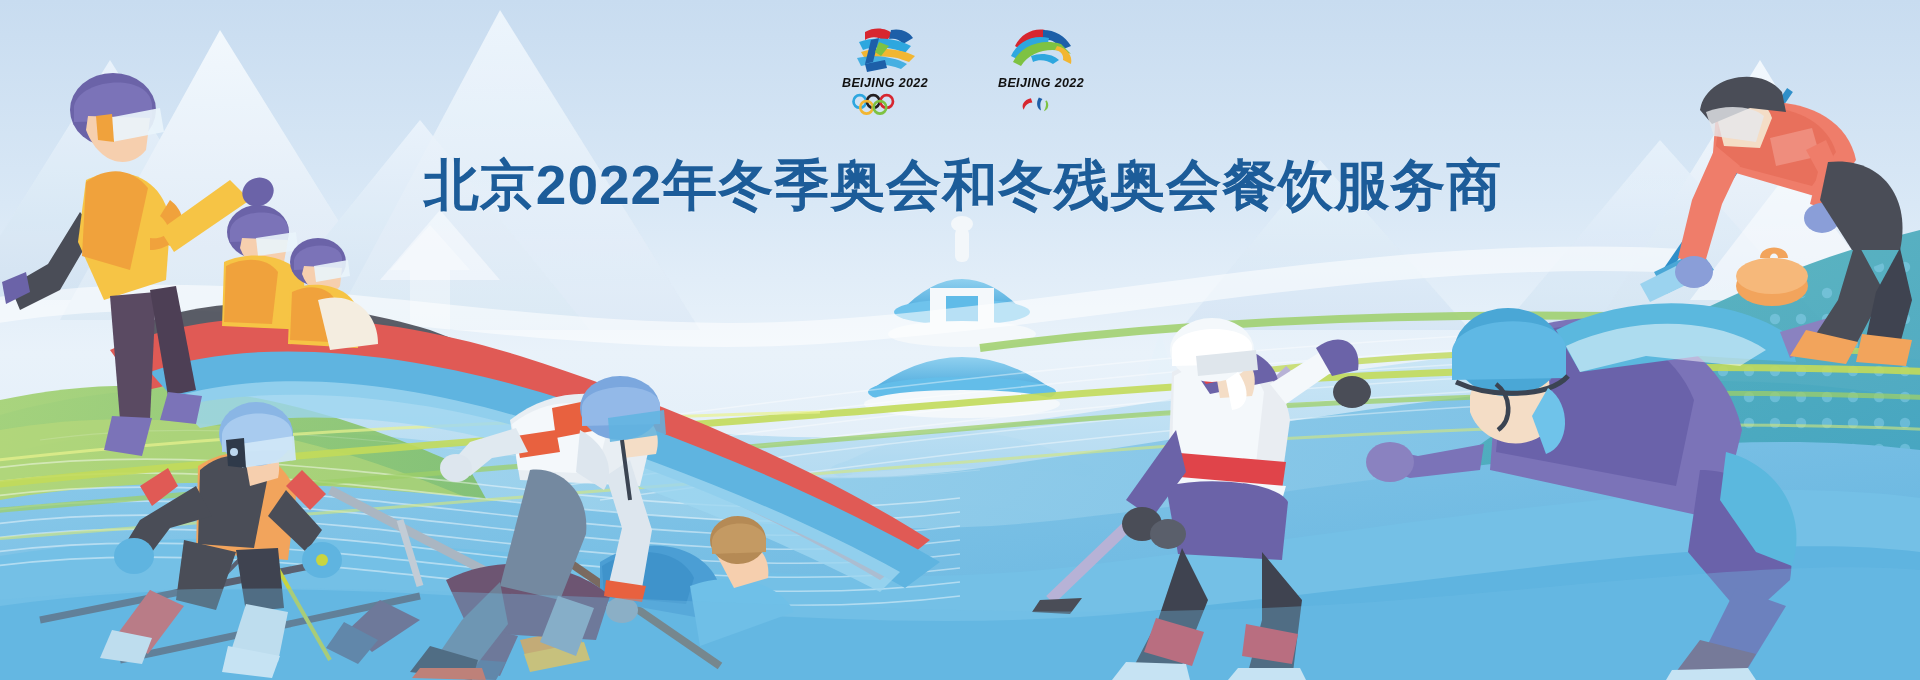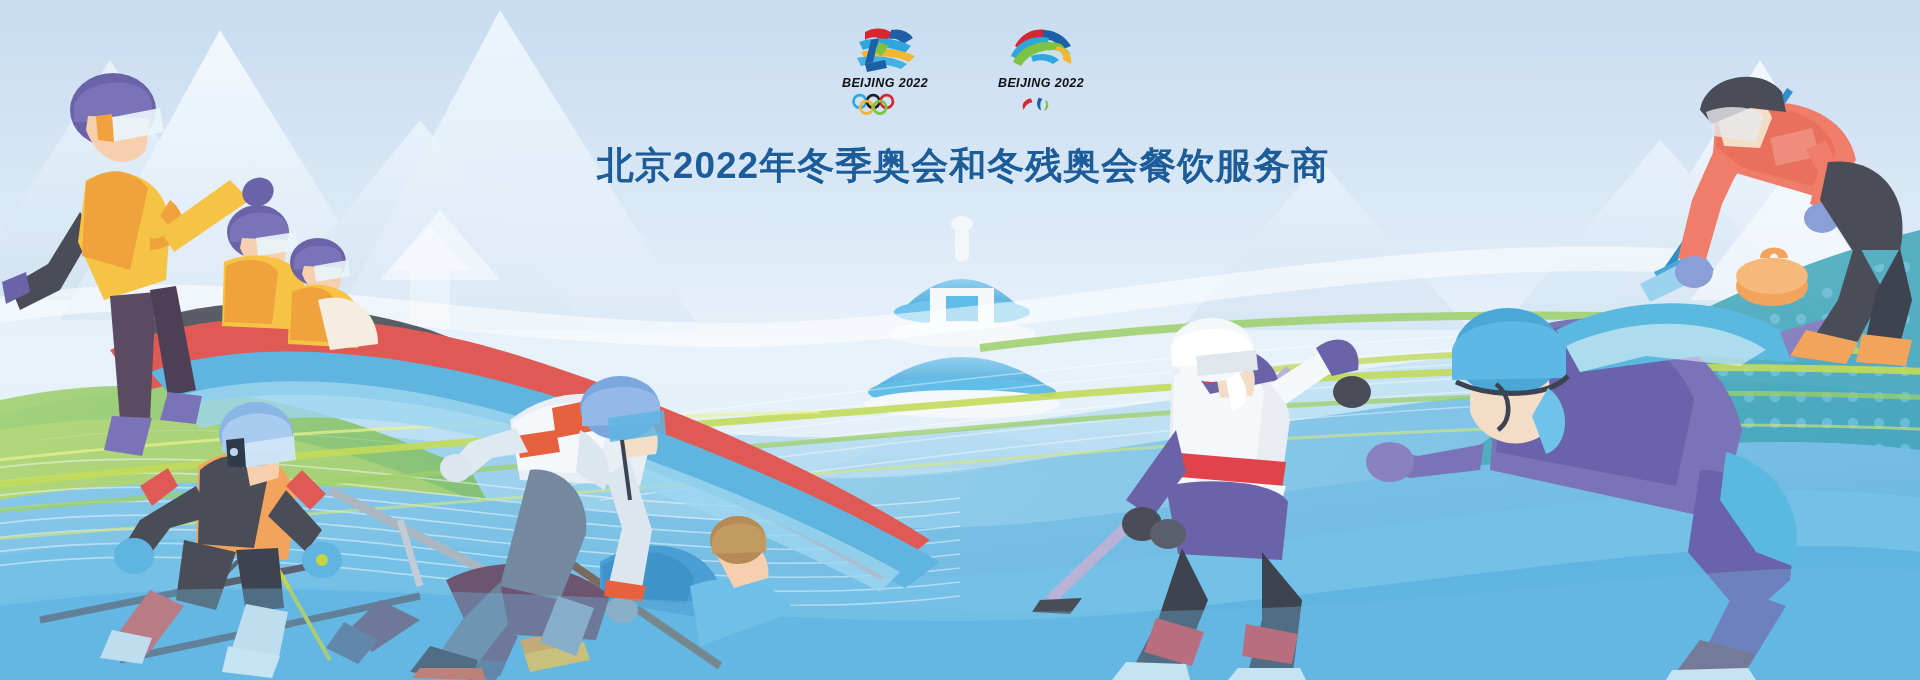--- a/index.html
+++ b/index.html
@@ -26,24 +26,24 @@
   .emblem .mark { height:52px; }
   .emblem .wordmark {
     font-family:"Liberation Sans", sans-serif;
     font-weight:bold; font-style:italic;
     font-size:12.5px; letter-spacing:0.4px; color:#111;
     margin-top:2px; white-space:nowrap;
   }
   .emblem .rings { margin-top:3px; height:22px; }
 
   #title {
-    margin-top:26px;
+    margin-top:34px;
     font-family:"Liberation Sans", sans-serif;
     font-weight:bold;
-    font-size:37px;
+    font-size:55px;
     letter-spacing:1px;
     color:#1c5c99;
     text-shadow:0 1px 0 rgba(255,255,255,.35);
     white-space:nowrap;
   }
 </style>
 </head>
 <body>
 
 <div id="banner">

